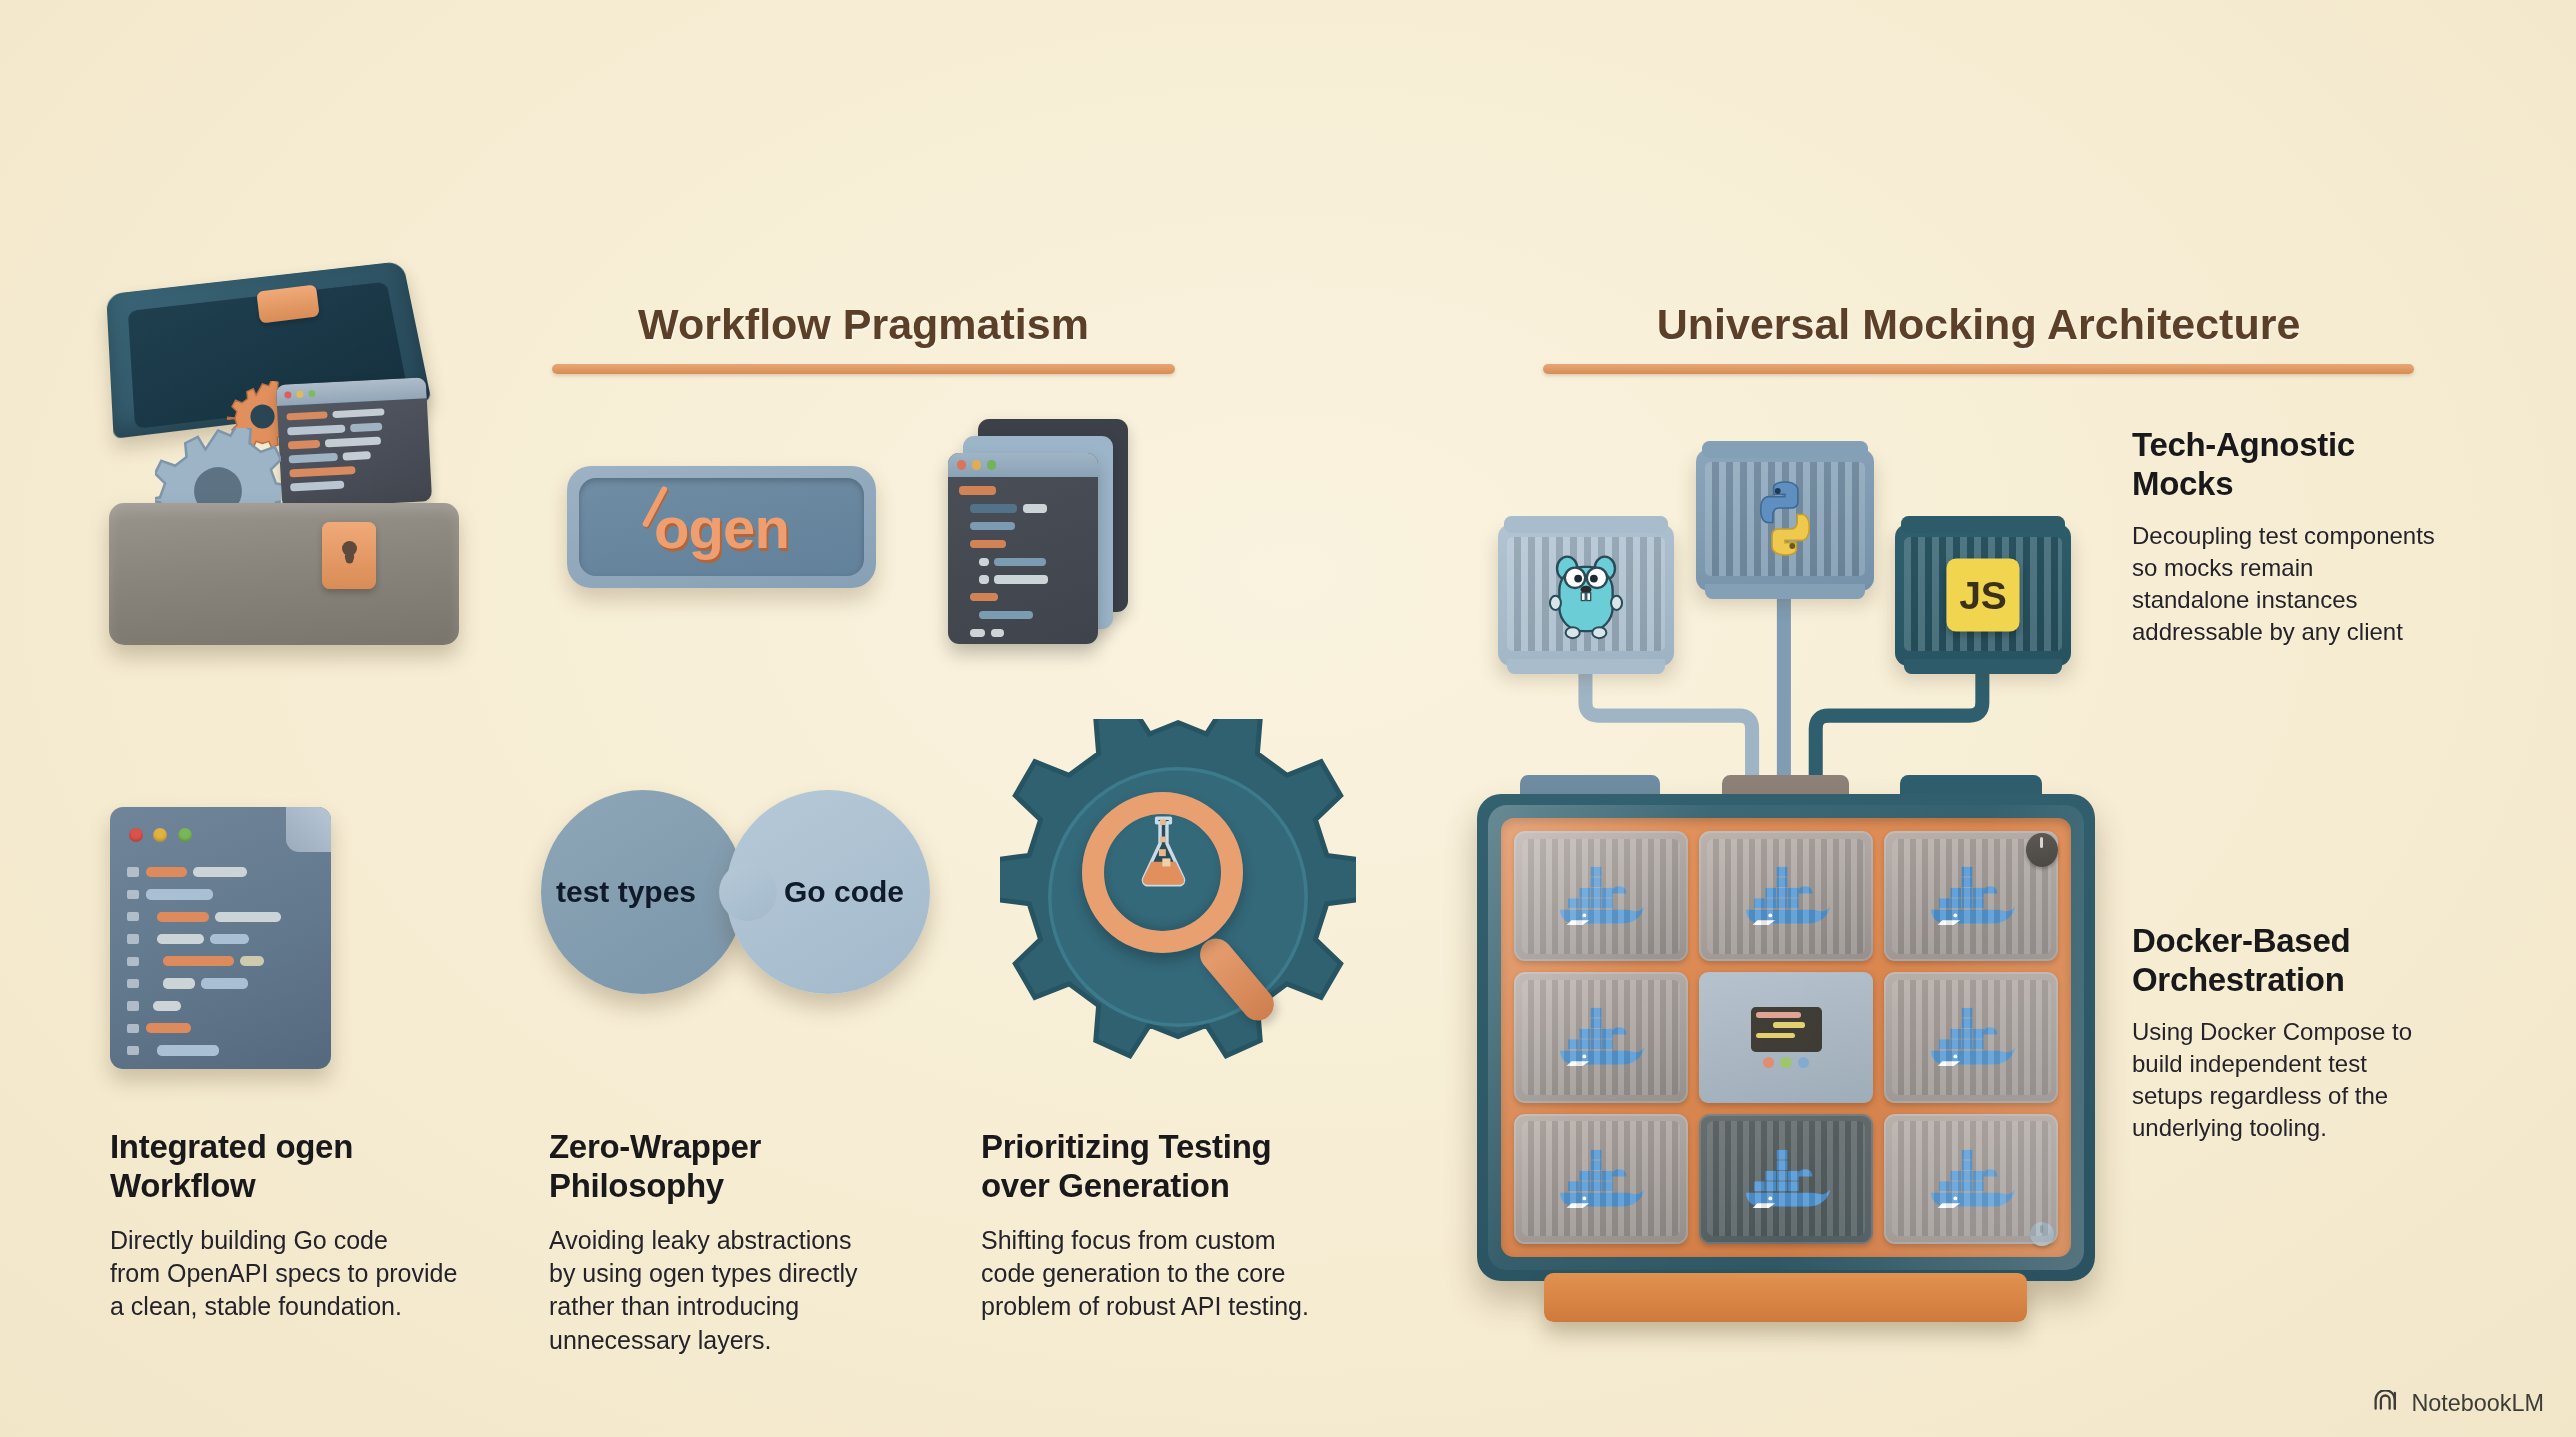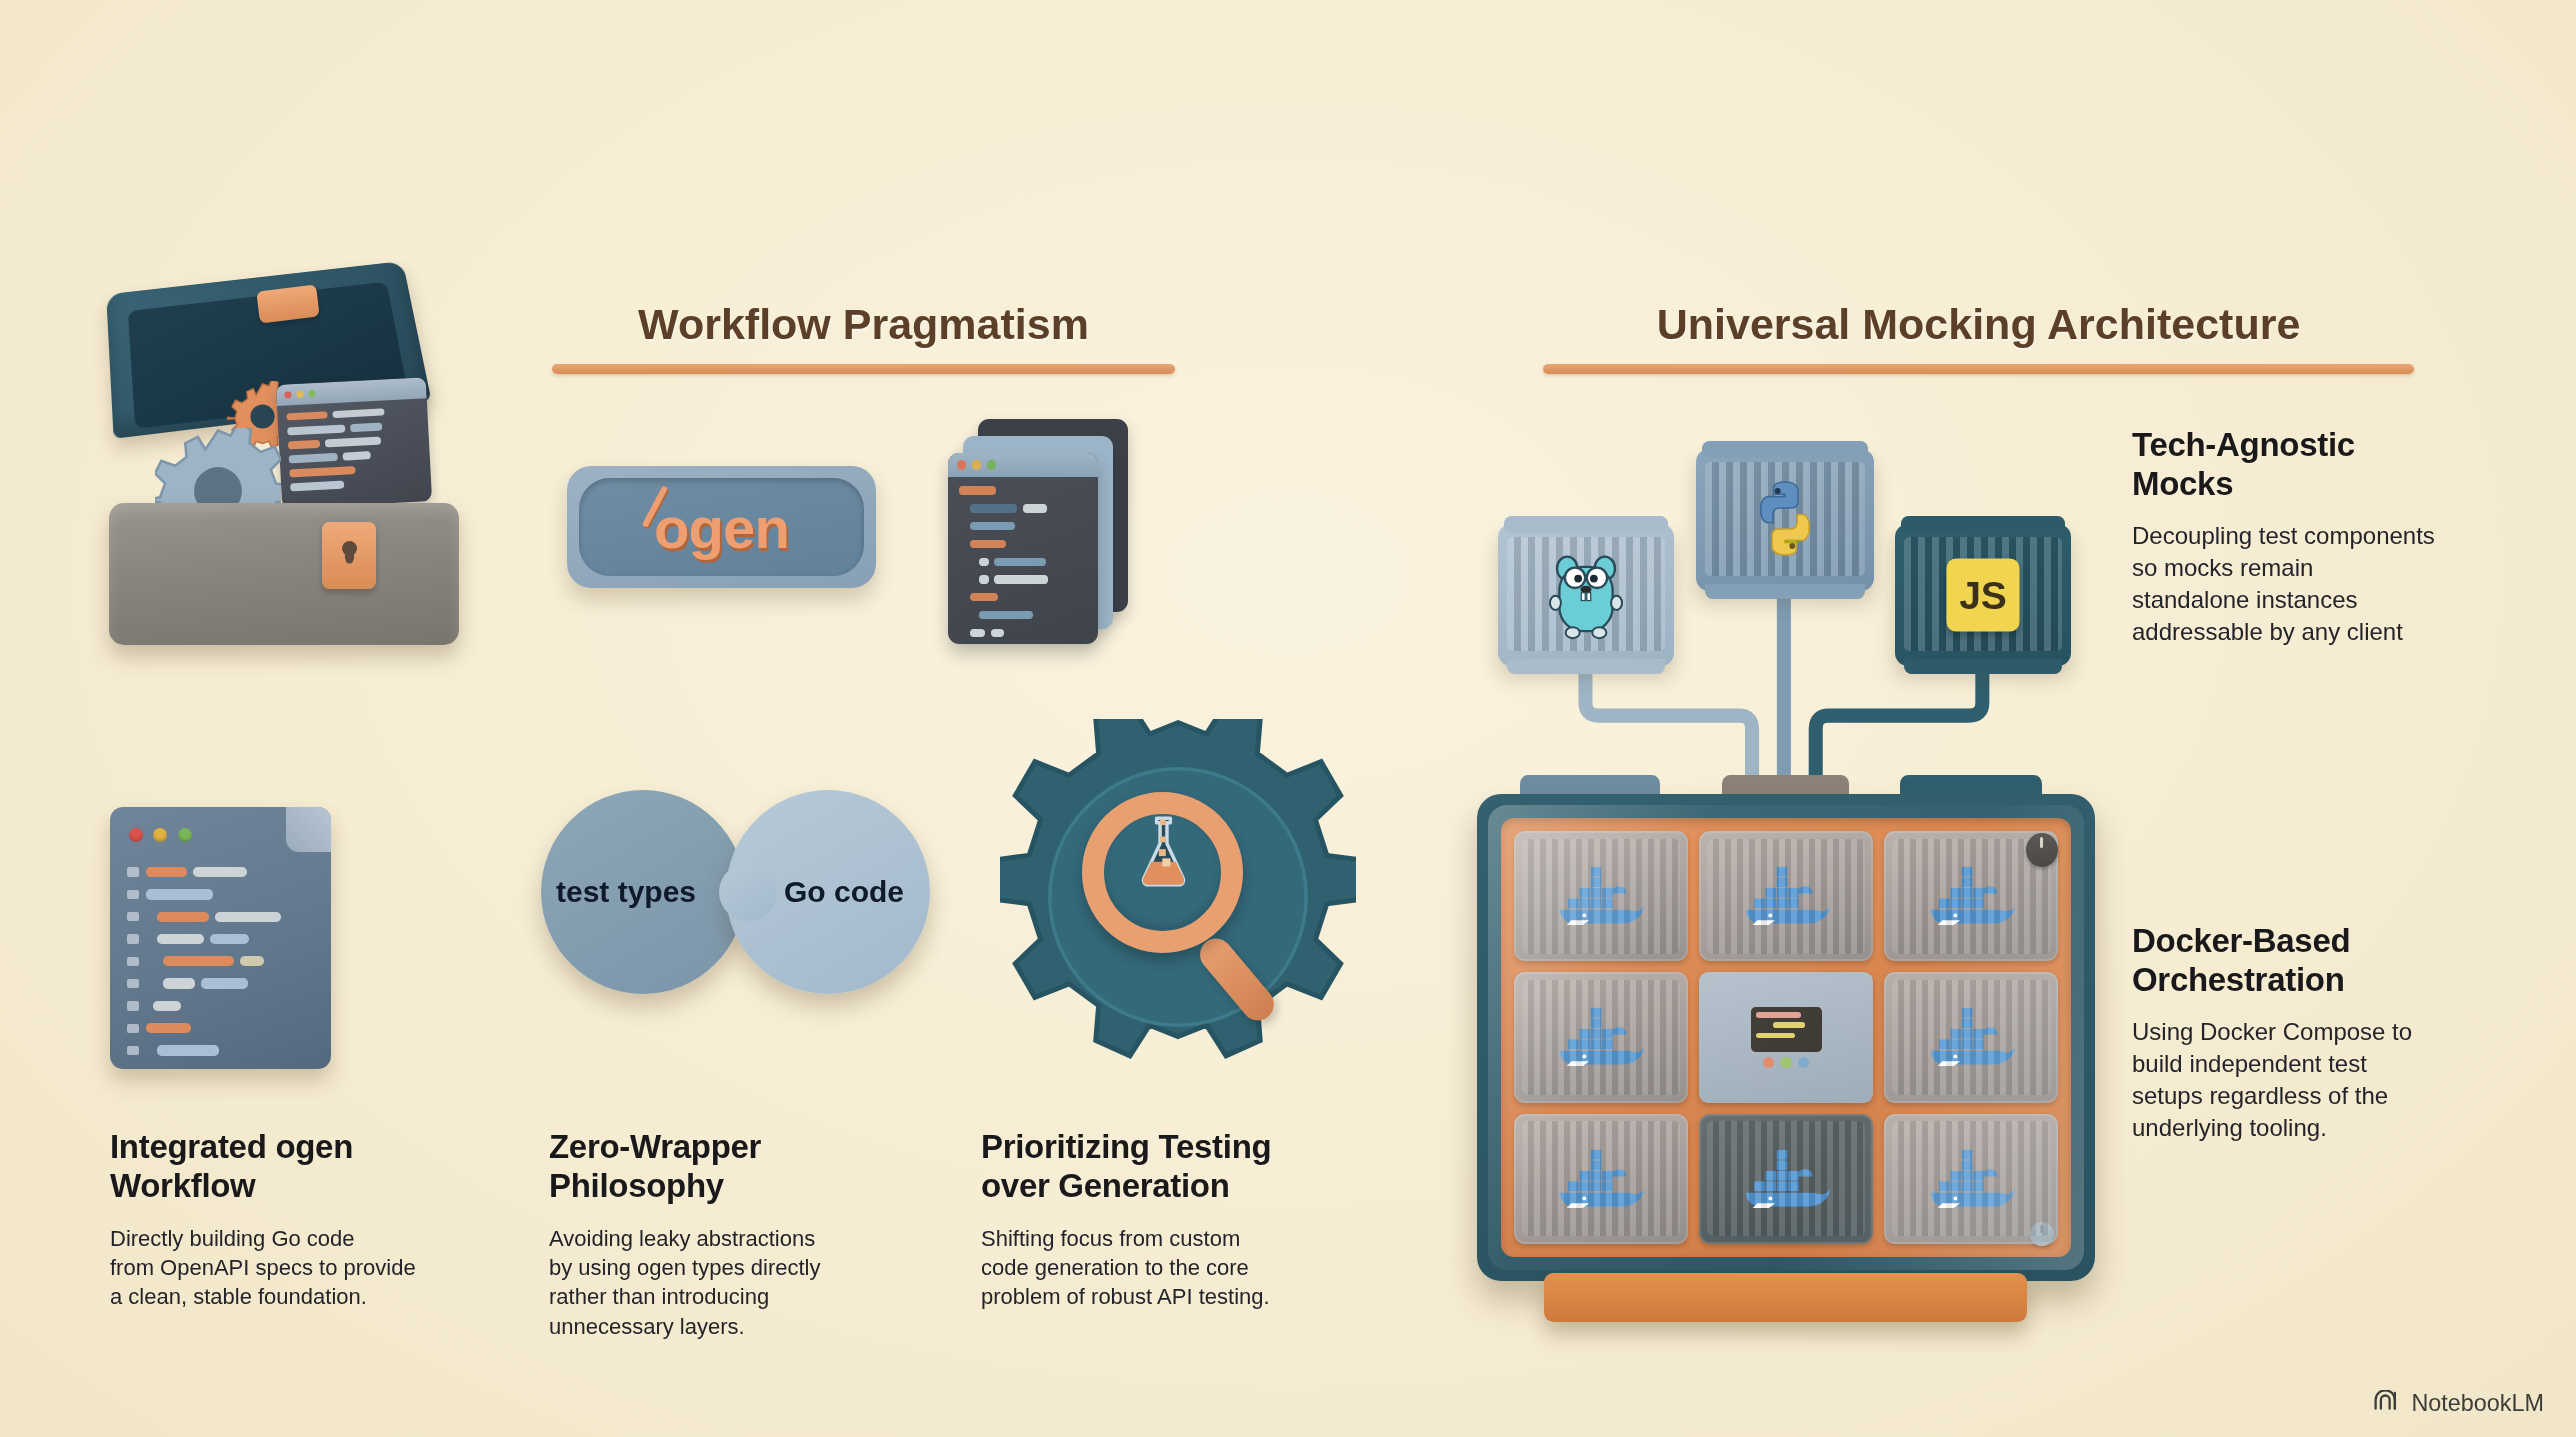--- a/index.html
+++ b/index.html
@@ -42,21 +42,21 @@
 
   
   .cap { position: absolute; }
   .cap h3 {
     font-size: 33px; font-weight: bold; color: #19181a;
     line-height: 1.18; letter-spacing: -0.3px;
     white-space: pre-line;
   }
   .cap p {
     margin-top: 18px;
-    font-size: 22px; color: #24232a; line-height: 1.33;
+    font-size: 25px; color: #24232a; line-height: 1.33;
     white-space: pre-line;
   }
   #cap-0 { left: 110px; top: 1128px; width: 421px; }
   #cap-1 { left: 549px; top: 1128px; width: 393px; }
   #cap-2 { left: 981px; top: 1128px; width: 412px; }
 
   .rcap { position: absolute; width: 393px; }
   .rcap h3 {
     font-size: 33px; font-weight: bold; color: #19181a;
     line-height: 1.18; letter-spacing: -0.3px; white-space: pre-line;
@@ -150,21 +150,21 @@
   #ogenbadge { left: 567px; top: 466px; width: 309px; height: 122px; }
   .ob-outer {
     position: absolute; inset: 0;
     background: linear-gradient(165deg,#9db2c4,#87a0b5);
     border-radius: 24px;
     box-shadow: 0 11.2px 20.6px rgba(80,60,30,.22);
   }
   .ob-inner {
     position: absolute; inset: 12px;
     background: linear-gradient(170deg,#6f8da4,#62819a);
-    border-radius: 31px;
+    border-radius: 17px;
     box-shadow: inset 0 2.8px 6.6px rgba(0,0,0,.22);
     display: flex; align-items: center; justify-content: center;
   }
   .ob-text {
     font-size: 58px; font-weight: bold; color: #ef9f6f;
     letter-spacing: -0.9px;
     text-shadow: 1.9px 2.8px 0 #b2653a;
     position: relative;
   }
   .ob-slash {

